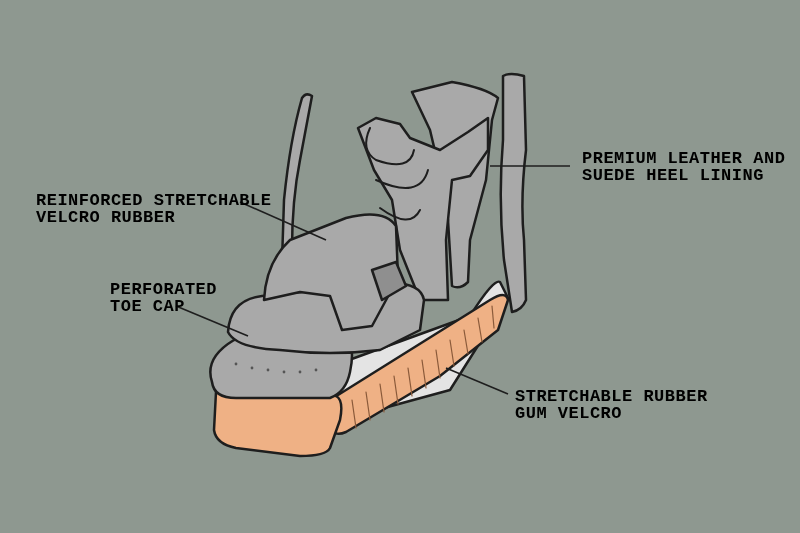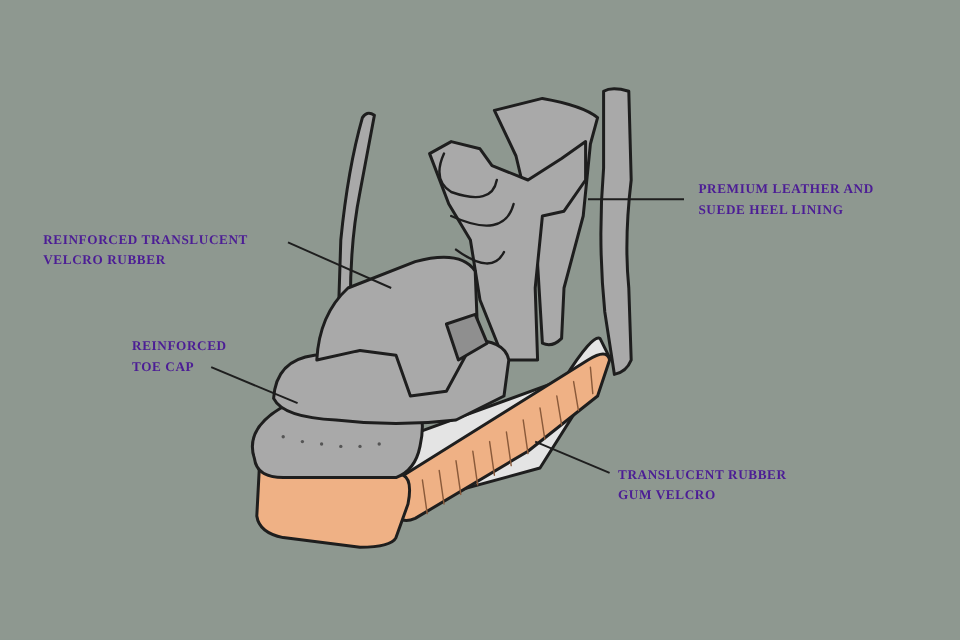--- a/index.html
+++ b/index.html
@@ -1,18 +1,18 @@
 <!DOCTYPE html>
 <html><head>
   <meta charset="utf-8">
   <style>
     html, body { margin:0; padding:0; }
     body { width:800px; height:533px; background:#8e9890; position:relative; overflow:hidden; font-family:"DejaVu Sans", sans-serif; }
     #stage { position:absolute; left:0; top:0; width:800px; height:533px; }
-    .label { position:absolute; color:#4c1d95; font-family:Liberation Serif, serif; font-size:11px; line-height:17px; letter-spacing:0.5px; font-weight:bold; white-space:pre; }
+    .label { position:absolute; color:#000000; font-family:Liberation Mono, monospace; font-size:17px; line-height:17px; letter-spacing:0.5px; font-weight:bold; white-space:pre; }
   </style>
 </head>
 <body>
 
 <svg id="stage" viewBox="0 0 800 533" xmlns="http://www.w3.org/2000/svg">
   <g stroke="#1e1e1e" stroke-width="2.5" stroke-linejoin="round" stroke-linecap="round">
 
     <path d="M302 98 Q306 92 312 96 L300 160 Q292 200 292 250 L290 262 Q286 268 282 262 L284 200 Q290 140 302 98 Z" fill="#a9a9a9"></path>
 
     <path d="M503 76 Q510 72 524 76 L526 150 Q520 200 524 240 L526 300 Q522 310 512 312 L504 260 Q498 200 503 140 Z" fill="#a9a9a9"></path>
@@ -64,20 +64,20 @@
     <line x1="490" y1="166" x2="570" y2="166"></line>
     <line x1="240" y1="202" x2="326" y2="240"></line>
     <line x1="176" y1="306" x2="248" y2="336"></line>
     <line x1="446" y1="368" x2="508" y2="394"></line>
   </g>
 </svg>
 
 <div class="label" style="left:582px; top:150px;"><span>PREMIUM LEATHER AND</span>
 <span>SUEDE HEEL LINING</span></div>
 
-<div class="label" style="left:36px; top:192px;"><span>REINFORCED TRANSLUCENT</span>
+<div class="label" style="left:36px; top:192px;"><span>REINFORCED STRETCHABLE</span>
 <span>VELCRO RUBBER</span></div>
 
-<div class="label" style="left:110px; top:281px;"><span>REINFORCED</span>
+<div class="label" style="left:110px; top:281px;"><span>PERFORATED</span>
 <span>TOE CAP</span></div>
 
-<div class="label" style="left:515px; top:388px;"><span>TRANSLUCENT RUBBER</span>
+<div class="label" style="left:515px; top:388px;"><span>STRETCHABLE RUBBER</span>
 <span>GUM VELCRO</span></div>
 
 </body></html>

